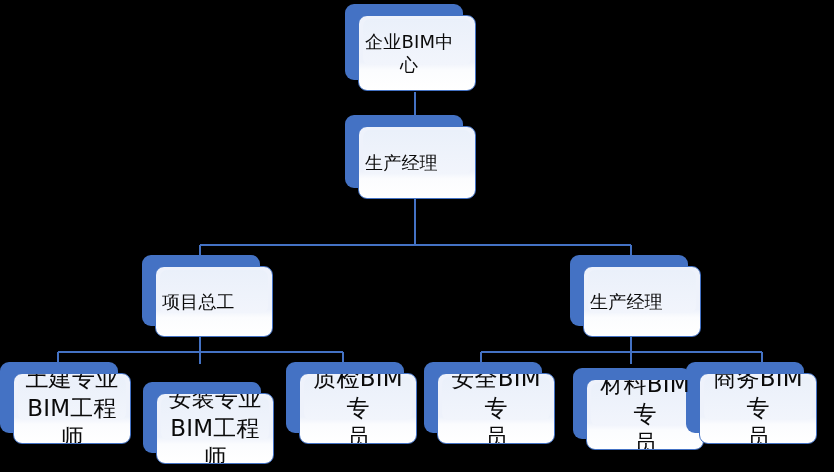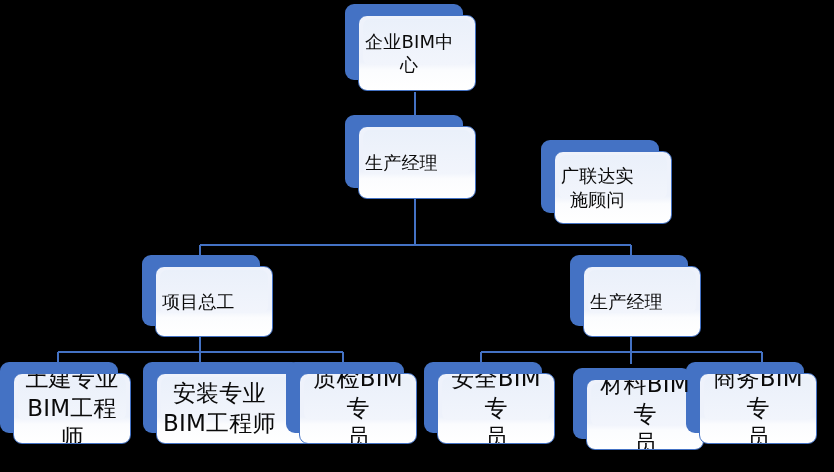--- a/index.html
+++ b/index.html
@@ -117,27 +117,20 @@
     </div>
   </div>
 
   <div class="node" style="left:345px; top:115px; width:118px; height:73px;">
     <div class="back"></div>
     <div class="front">
       <span class="label">生产经理</span>
     </div>
   </div>
 
-  <div class="node" style="left:541px; top:140px; width:118px; height:73px;">
-    <div class="back"></div>
-    <div class="front">
-      <span class="label">广联达实
-施顾问</span>
-    </div>
-  </div>
 
   <div class="node" style="left:142px; top:255px; width:118px; height:71px;">
     <div class="back"></div>
     <div class="front">
       <span class="label">项目总工</span>
     </div>
   </div>
 
   <div class="node" style="left:570px; top:255px; width:118px; height:71px;">
     <div class="back"></div>
@@ -147,21 +140,21 @@
   </div>
 
   <div class="node small" style="left:0px; top:362px; width:118px; height:71px;">
     <div class="back"></div>
     <div class="front">
       <span class="label">土建专业
 BIM工程师</span>
     </div>
   </div>
 
-  <div class="node small" style="left:143px; top:362px; width:118px; height:71px;padding-left:40px;">
+  <div class="node small" style="left:143px; top:382px; width:118px; height:71px;">
     <div class="back"></div>
     <div class="front">
       <span class="label">安装专业
 BIM工程师</span>
     </div>
   </div>
 
   <div class="node small" style="left:286px; top:362px; width:118px; height:71px;">
     <div class="back"></div>
     <div class="front">

